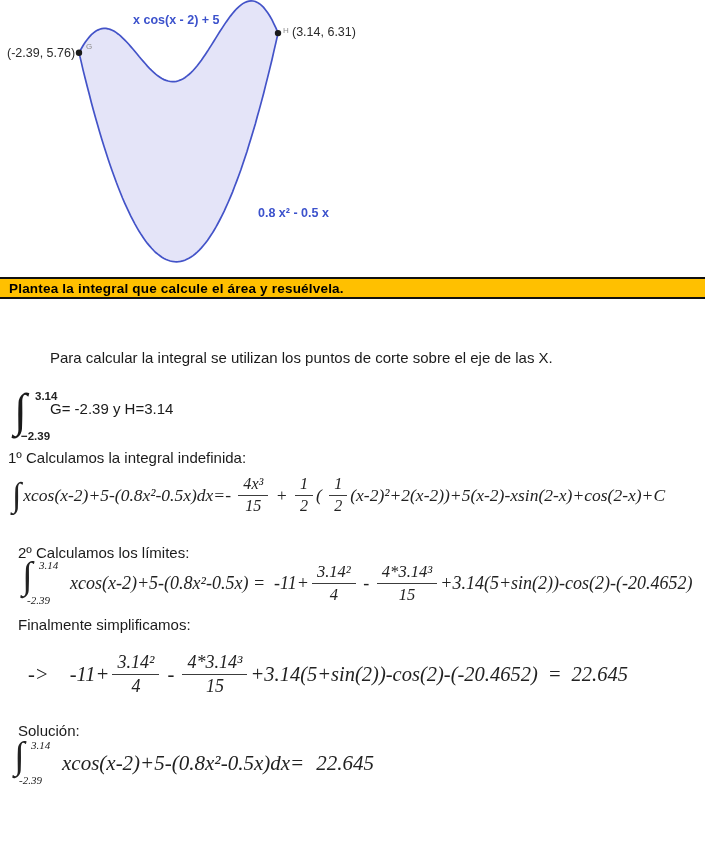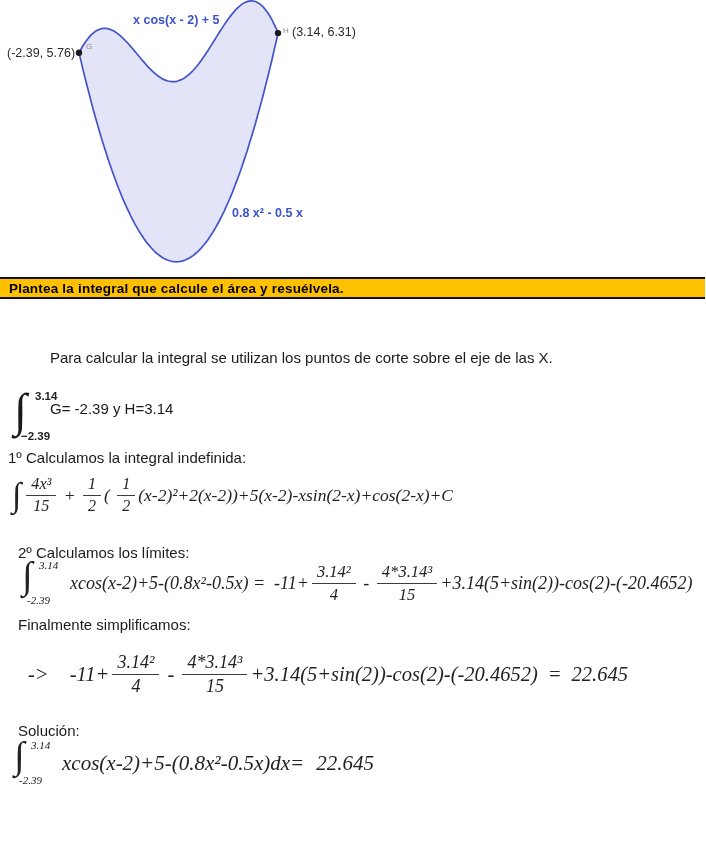--- a/index.html
+++ b/index.html
@@ -66,21 +66,21 @@
     <svg id="region-svg" width="380" height="275" viewBox="0 0 380 275">
       <path id="region-path" stroke-width="1.7" fill="#e4e4f8" stroke="#4353c8" d="M79.0,52.9 L81.1,49.0 L83.1,45.5 L85.2,42.3 L87.3,39.4 L89.4,36.9 L91.4,34.7 L93.5,32.8 L95.6,31.3 L97.7,30.1 L99.7,29.2 L101.8,28.6 L103.9,28.4 L106.0,28.4 L108.0,28.8 L110.1,29.4 L112.2,30.2 L114.3,31.3 L116.3,32.6 L118.4,34.2 L120.5,35.9 L122.5,37.8 L124.6,39.8 L126.7,42.0 L128.8,44.3 L130.8,46.6 L132.9,49.0 L135.0,51.5 L137.1,54.0 L139.1,56.5 L141.2,59.0 L143.3,61.4 L145.4,63.8 L147.4,66.1 L149.5,68.3 L151.6,70.4 L153.7,72.3 L155.7,74.1 L157.8,75.8 L159.9,77.2 L161.9,78.5 L164.0,79.6 L166.1,80.4 L168.2,81.0 L170.2,81.5 L172.3,81.6 L174.4,81.6 L176.5,81.3 L178.5,80.7 L180.6,79.9 L182.7,78.9 L184.8,77.7 L186.8,76.2 L188.9,74.5 L191.0,72.6 L193.1,70.5 L195.1,68.2 L197.2,65.7 L199.3,63.0 L201.4,60.2 L203.4,57.3 L205.5,54.2 L207.6,51.1 L209.6,47.9 L211.7,44.6 L213.8,41.3 L215.9,37.9 L217.9,34.6 L220.0,31.3 L222.1,28.1 L224.2,24.9 L226.2,21.9 L228.3,18.9 L230.4,16.1 L232.5,13.5 L234.5,11.1 L236.6,8.8 L238.7,6.8 L240.8,5.1 L242.8,3.6 L244.9,2.5 L247.0,1.6 L249.0,1.1 L251.1,0.9 L253.2,1.0 L255.3,1.5 L257.3,2.4 L259.4,3.7 L261.5,5.4 L263.6,7.4 L265.6,9.9 L267.7,12.8 L269.8,16.0 L271.9,19.7 L273.9,23.8 L276.0,28.2 L278.1,33.1 L278.1,32.8 L276.0,42.1 L273.9,51.1 L271.9,60.0 L269.8,68.6 L267.7,77.1 L265.6,85.4 L263.6,93.5 L261.5,101.4 L259.4,109.1 L257.3,116.6 L255.3,124.0 L253.2,131.1 L251.1,138.1 L249.0,144.8 L247.0,151.4 L244.9,157.8 L242.8,164.0 L240.8,170.0 L238.7,175.8 L236.6,181.4 L234.5,186.8 L232.5,192.1 L230.4,197.1 L228.3,202.0 L226.2,206.7 L224.2,211.2 L222.1,215.4 L220.0,219.5 L217.9,223.5 L215.9,227.2 L213.8,230.7 L211.7,234.1 L209.6,237.2 L207.6,240.2 L205.5,242.9 L203.4,245.5 L201.4,247.9 L199.3,250.1 L197.2,252.1 L195.1,254.0 L193.1,255.6 L191.0,257.0 L188.9,258.3 L186.8,259.3 L184.8,260.2 L182.7,260.9 L180.6,261.4 L178.5,261.7 L176.5,261.8 L174.4,261.7 L172.3,261.4 L170.2,261.0 L168.2,260.3 L166.1,259.5 L164.0,258.5 L161.9,257.3 L159.9,255.8 L157.8,254.2 L155.7,252.5 L153.7,250.5 L151.6,248.3 L149.5,245.9 L147.4,243.4 L145.4,240.7 L143.3,237.7 L141.2,234.6 L139.1,231.3 L137.1,227.8 L135.0,224.1 L132.9,220.2 L130.8,216.2 L128.8,211.9 L126.7,207.4 L124.6,202.8 L122.5,198.0 L120.5,193.0 L118.4,187.7 L116.3,182.3 L114.3,176.7 L112.2,171.0 L110.1,165.0 L108.0,158.8 L106.0,152.5 L103.9,145.9 L101.8,139.2 L99.7,132.3 L97.7,125.2 L95.6,117.9 L93.5,110.4 L91.4,102.7 L89.4,94.8 L87.3,86.8 L85.2,78.5 L83.1,70.1 L81.1,61.4 L79.0,52.6 Z"></path>
       <circle cx="79" cy="52.8" r="3.2" fill="#1a1a1a"></circle>
       <circle cx="278" cy="33.1" r="3.2" fill="#1a1a1a"></circle>
     </svg>
     <div class="glabel curve-label" style="left: 133px; top: 13px; color: rgb(60, 82, 204);">x cos(x - 2) + 5</div>
     <div class="glabel coords" style="left:7px;top:46px;">(-2.39, 5.76)</div>
     <div class="glabel ptname" style="left:86px;top:42px;">G</div>
     <div class="glabel ptname" style="left:283px;top:26px;">H</div>
     <div class="glabel coords" style="left:292px;top:25px;">(3.14, 6.31)</div>
-    <div class="glabel curve-label" style="left: 232px; top: 206px; color: rgb(60, 82, 204);">0.8 x² - 0.5 x</div>
+    <div class="glabel curve-label" style="left: 258px; top: 206px; color: rgb(60, 82, 204);">0.8 x² - 0.5 x</div>
   </div>
 
   <div class="banner" style="background: rgb(255, 192, 0);">
     <span>Plantea la integral que calcule el área y resuélvela.</span>
   </div>
 
   <div class="txt" style="left:9px;top:315px;">
     <div>Para calcular la integral se utilizan los puntos de corte sobre el eje de las X.</div>
     <div>G= -2.39 y H=3.14</div>
   </div>
@@ -90,20 +90,21 @@
       <span class="ig">∫</span>
       <span class="lt">3.14</span>
       <span class="lb">−2.39</span>
     </span>
   </div>
 
   <div class="heading" style="left:8px;top:449px;">1º Calculamos la integral indefinida:</div>
 
   <div class="formula f2">
     <span class="isign">∫</span>
+    <span class="m">xcos(x-2)+5-(0.8x²-0.5x)dx=- </span>
     <span class="frac">
       <span class="num">4x³</span>
       <span class="den">15</span>
     </span>
     <span class="m"> + </span>
     <span class="frac">
       <span class="num">1</span>
       <span class="den">2</span>
     </span>
     <span class="m">( </span>

